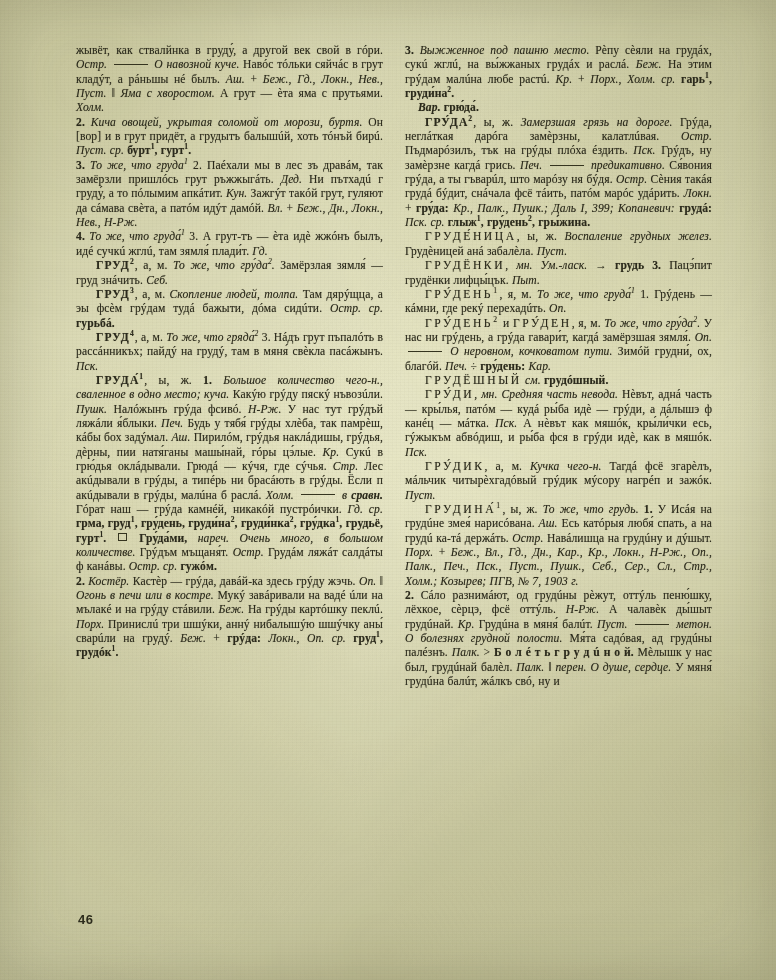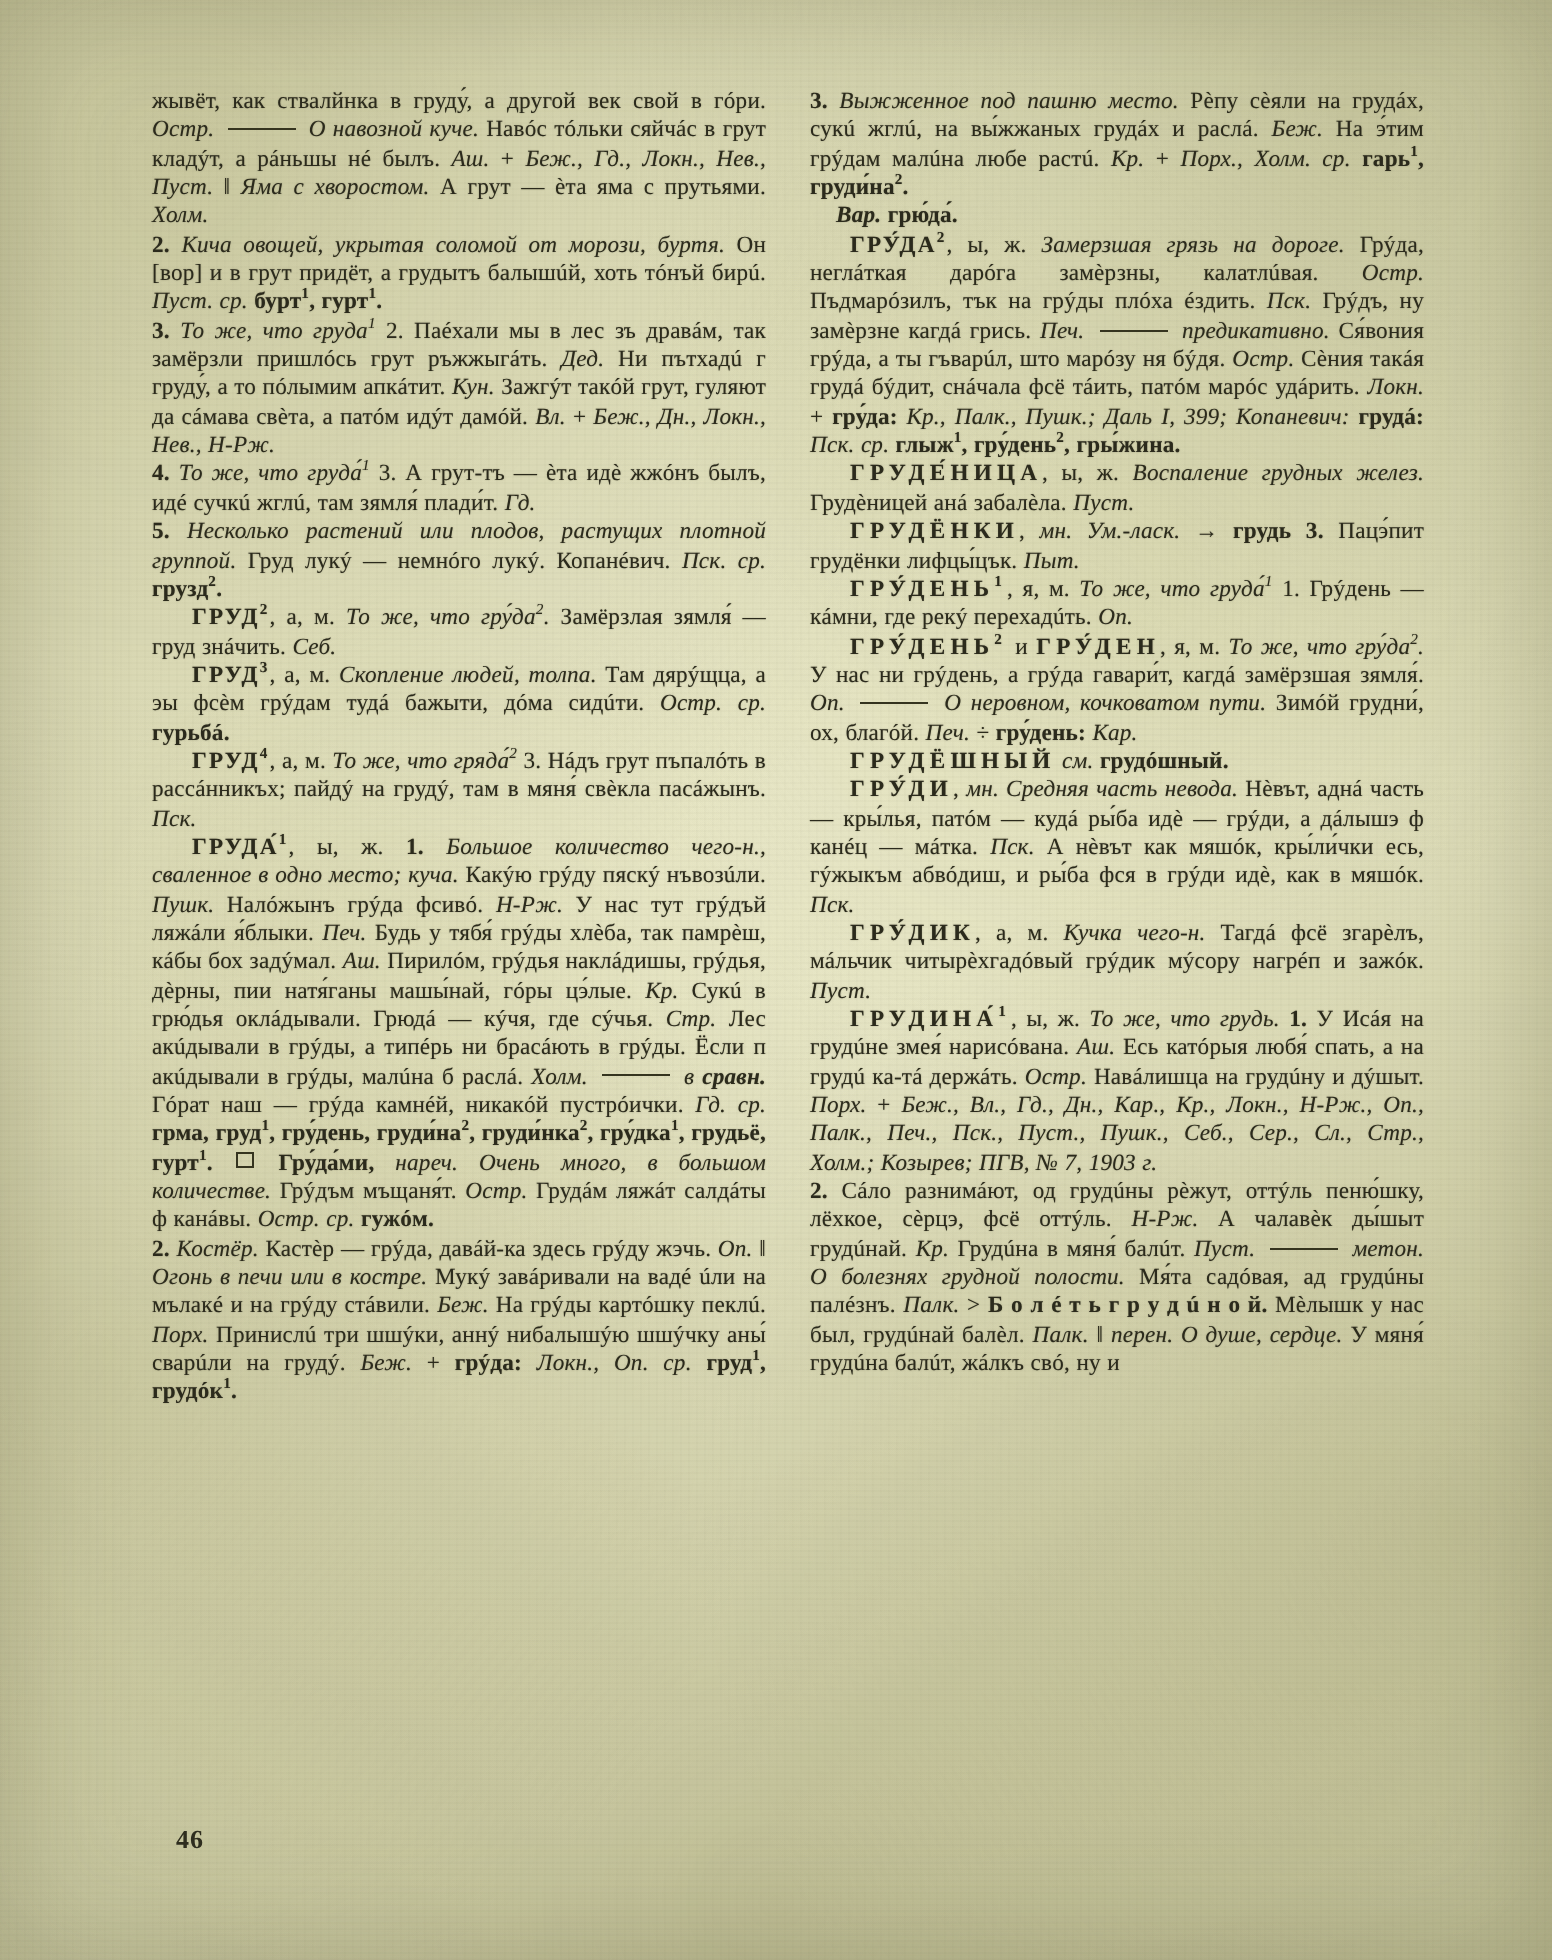--- a/index.html
+++ b/index.html
@@ -76,21 +76,21 @@
   .entry.indent { text-indent: 13px; font-weight: bold; }
   .entry.indent-big { text-indent: 20px; }
   .entry.noindent { text-indent: 0; }
 
   .hw {
     font-weight: bold;
     letter-spacing: 1.1px;
     margin-top: 25px;
   }
   .hw-sp {
-    font-weight: bold;
+    font-weight: normal;
     letter-spacing: 2.6px;
   }
   .bi { font-weight: bold; font-style: italic; margin-top: 16px; }
   sup {
     font-size: 7.6px;
     vertical-align: super;
     line-height: 0;
   }
   .dash {
     display: inline-block;
@@ -103,43 +103,42 @@
     display: inline-block;
     width: 7px;
     height: 6px;
     border: 1.3px solid #35341f;
     vertical-align: .05em;
     margin: 0 2px 0 1px;
   }
 
   .folio {
     position: absolute;
-    left: 88px;
+    left: 78px;
     top: 912px;
     font-size: 13px;
     font-weight: bold;
     color: #2e2d1e;
     z-index: 3;
-    font-family: Liberation Serif, serif;
+    font-family: Liberation Sans, sans-serif;
     letter-spacing: .5px;
   }
 </style>
 </head>
 <body>
 
 <div id="page">
 
   <div class="columns">
 
     <div class="col" id="left-col">
         <p class="entry noindent">жывёт, как ствалйнка в груду́, а другой век свой в гóри. <i>Остр.</i> <span class="dash"></span> <i>О навозной куче.</i> Навóс тóльки сяйчáс в грут кладýт, а рáньшы нé былъ. <i>Аш.</i> + <i>Беж., Гд., Локн., Нев., Пуст.</i> ‖ <i>Яма с хворостом.</i> А грут — ѐта яма с прутьями. <i>Холм.</i></p>
         <p class="entry noindent"><b>2.</b> <i>Кича овощей, укрытая соломой от морози, буртя.</i> Он [вор] и в грут придёт, а грудытъ балышúй, хоть тóнъй бирú. <i>Пуст. ср.</i> <b>бурт<sup>1</sup>, гурт<sup>1</sup>.</b></p>
         <p class="entry noindent"><b>3.</b> <i>То же, что груда<sup>1</sup></i> 2. Паéхали мы в лес зъ дравáм, так замёрзли пришлóсь грут ръжжыгáть. <i>Дед.</i> Ни пътхадú г груду́, а то пóлымим апкáтит. <i>Кун.</i> Зажгýт такóй грут, гуляют да сáмава свѐта, а патóм идýт дамóй. <i>Вл.</i> + <i>Беж., Дн., Локн., Нев., Н-Рж.</i></p>
         <p class="entry noindent"><b>4.</b> <i>То же, что груда́<sup>1</sup></i> 3. А грут-тъ — ѐта идѐ жжóнъ былъ, идé сучкú жглú, там зямля́ плади́т. <i>Гд.</i></p>
-        <p class="entry noindent"><b>5.</b> <i>Несколько растений или плодов, растущих плотной группой.</i> Груд лукý — немнóго лукý. Копанéвич. <i>Пск. ср.</i> <b>грузд<sup>2</sup>.</b></p>
         <p class="entry indent-big"><span class="hw">ГРУД<sup>2</sup></span>, а, м. <i>То же, что гру́да<sup>2</sup>.</i> Замёрзлая зямля́ — груд знáчить. <i>Себ.</i></p>
         <p class="entry indent-big"><span class="hw">ГРУД<sup>3</sup></span>, а, м. <i>Скопление людей, толпа.</i> Там дярýщца, а эы фсѐм грýдам тудá бажыти, дóма сидúти. <i>Остр. ср.</i> <b>гурьбá.</b></p>
         <p class="entry indent-big"><span class="hw">ГРУД<sup>4</sup></span>, а, м. <i>То же, что гряда́<sup>2</sup></i> 3. Нáдъ грут пъпалóть в рассáнникъх; пайдý на грудý, там в мяня́ свѐкла пасáжынъ. <i>Пск.</i></p>
         <p class="entry indent-big"><span class="hw">ГРУДА́<sup>1</sup></span>, ы, ж. <b>1.</b> <i>Большое количество чего-н., сваленное в одно место; куча.</i> Какýю грýду пяскý нъвозúли. <i>Пушк.</i> Налóжынъ грýда фсивó. <i>Н-Рж.</i> У нас тут грýдъй ляжáли я́блыки. <i>Печ.</i> Будь у тябя́ грýды хлѐба, так памрѐш, кáбы бох задýмал. <i>Аш.</i> Пирилóм, грýдья наклáдишы, грýдья, дѐрны, пии натя́ганы машы́най, гóры цэ́лые. <i>Кр.</i> Сукú в грю́дья оклáдывали. Грюдá — кýчя, где сýчья. <i>Стр.</i> Лес акúдывали в грýды, а типéрь ни брасáють в грýды. Ёсли п акúдывали в грýды, малúна б раслá. <i>Холм.</i> <span class="dash"></span> <i>в</i> <b class="bi">сравн.</b> Гóрат наш — грýда камнéй, никакóй пустрóички. <i>Гд. ср.</i> <b>грма, груд<sup>1</sup>, гру́день, груди́на<sup>2</sup>, груди́нка<sup>2</sup>, гру́дка<sup>1</sup>, грудьё, гурт<sup>1</sup>.</b> <span class="sqr"></span> <b>Гру́да́ми,</b> <i>нареч. Очень много, в большом количестве.</i> Грýдъм мъщаня́т. <i>Остр.</i> Грудáм ляжáт салдáты ф канáвы. <i>Остр. ср.</i> <b>гужóм.</b></p>
         <p class="entry noindent"><b>2.</b> <i>Костёр.</i> Кастѐр — грýда, давáй-ка здесь грýду жэчь. <i>Оп.</i> ‖ <i>Огонь в печи или в костре.</i> Мукý завáривали на вадé úли на мълакé и на грýду стáвили. <i>Беж.</i> На грýды картóшку пеклú. <i>Порх.</i> Принислú три шшýки, аннý нибалышýю шшýчку аны́ сварúли на грудý. <i>Беж.</i> + <b>грýда:</b> <i>Локн., Оп. ср.</i> <b>груд<sup>1</sup>, грудóк<sup>1</sup>.</b></p>
       </div>
     <div class="col" id="right-col">
         <p class="entry noindent"><b>3.</b> <i>Выжженное под пашню место.</i> Рѐпу сѐяли на грудáх, сукú жглú, на вы́жжаных грудáх и раслá. <i>Беж.</i> На э́тим грýдам малúна любе растú. <i>Кр.</i> + <i>Порх., Холм. ср.</i> <b>гарь<sup>1</sup>, груди́на<sup>2</sup>.</b></p>
         <p class="entry indent"><i>Вар.</i> <b>грю́да́.</b></p>
         <p class="entry indent-big"><span class="hw">ГРУ́ДА<sup>2</sup></span>, ы, ж. <i>Замерзшая грязь на дороге.</i> Грýда, неглáткая дарóга замѐрзны, калатлúвая. <i>Остр.</i> Пъдмарóзилъ, тък на грýды плóха éздить. <i>Пск.</i> Грýдъ, ну замѐрзне кагдá грись. <i>Печ.</i> <span class="dash"></span> <i>предикативно.</i> Ся́вония грýда, а ты гъварúл, што марóзу ня бýдя. <i>Остр.</i> Сѐния такáя грудá бýдит, снáчала фсё тáить, патóм марóс удáрить. <i>Локн.</i> + <b>гру́да:</b> <i>Кр., Палк., Пушк.; Даль I, 399; Копаневич:</i> <b>грудá:</b> <i>Пск. ср.</i> <b>глыж<sup>1</sup>, гру́день<sup>2</sup>, гры́жина.</b></p>

